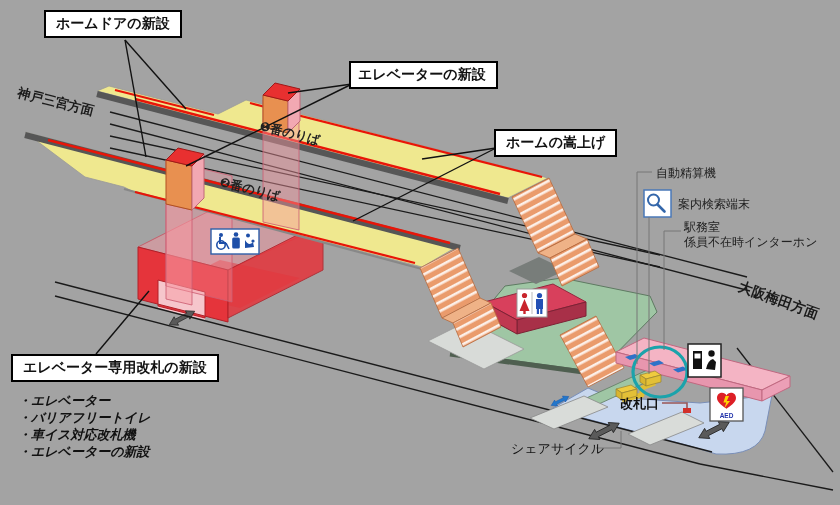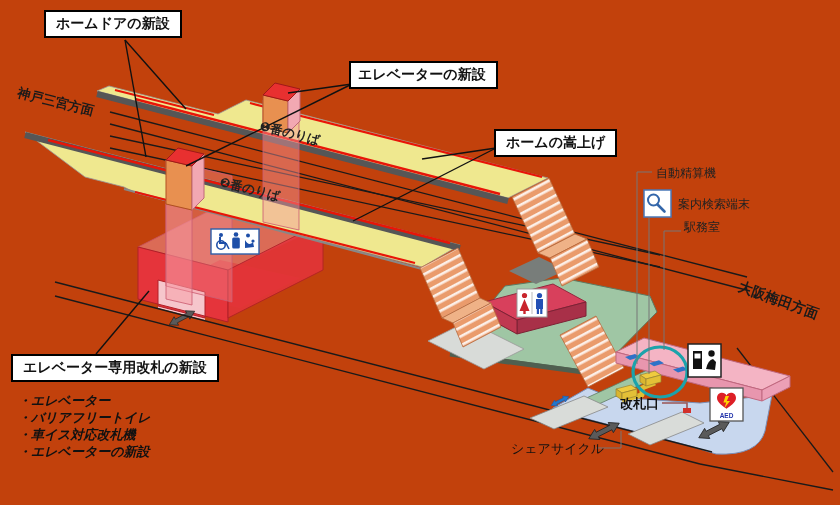--- a/index.html
+++ b/index.html
@@ -1,16 +1,16 @@
 <!DOCTYPE html>
 <html><head>
 <meta charset="utf-8">
 <style>
   html,body{margin:0;padding:0;background:#fff;}
-  #stage{position:relative;width:840px;height:505px;background:#c2410c;overflow:hidden;
+  #stage{position:relative;width:840px;height:505px;background:#a3a3a3;overflow:hidden;
          font-family:"Liberation Sans","DejaVu Sans",sans-serif;}
   #diagram-svg{position:absolute;left:0;top:0;z-index:1;}
   .lbl{position:absolute;z-index:2;color:#1a1a1a;white-space:nowrap;}
   .callout{position:absolute;z-index:3;background:#fff;border:2px solid #000;
            padding:3px 10px;font-size:14px;font-weight:bold;color:#111;white-space:nowrap;}
   .rot{transform-origin:left top;}
   .dir{font-size:13px;font-weight:bold;}
   .plat{font-size:12.5px;font-weight:bold;color:#222;}
   .eq{font-size:12px;color:#222;}
   .big{font-size:13px;color:#111;}
@@ -227,20 +227,21 @@
 
 <div class="lbl dir rot" style="left:20px;top:84px;transform:rotate(14deg);">神戸三宮方面</div>
 <div class="lbl dir rot" style="left:742px;top:278px;transform:rotate(20deg);font-size:14px;">大阪梅田方面</div>
 
 <div class="lbl plat rot" style="left:262px;top:118px;transform:rotate(14deg);">❶番のりば</div>
 <div class="lbl plat rot" style="left:222px;top:174px;transform:rotate(14deg);">❷番のりば</div>
 
 <div class="lbl eq" style="left:656px;top:165px;">自動精算機</div>
 <div class="lbl eq" style="left:678px;top:196px;text-align:right;">案内検索端末</div>
 <div class="lbl eq" style="left:684px;top:219px;">駅務室</div>
+<div class="lbl eq" style="left:684px;top:234px;">係員不在時インターホン</div>
 <div class="lbl big" style="left:620px;top:395px;font-weight:bold;">改札口</div>
 <div class="lbl big" style="left:511px;top:440px;">シェアサイクル</div>
 
 <div class="features" style="left:18px;top:392px;">
   <div>・エレベーター</div>
   <div>・バリアフリートイレ</div>
   <div>・車イス対応改札機</div>
   <div>・エレベーターの新設</div>
 </div>
 

